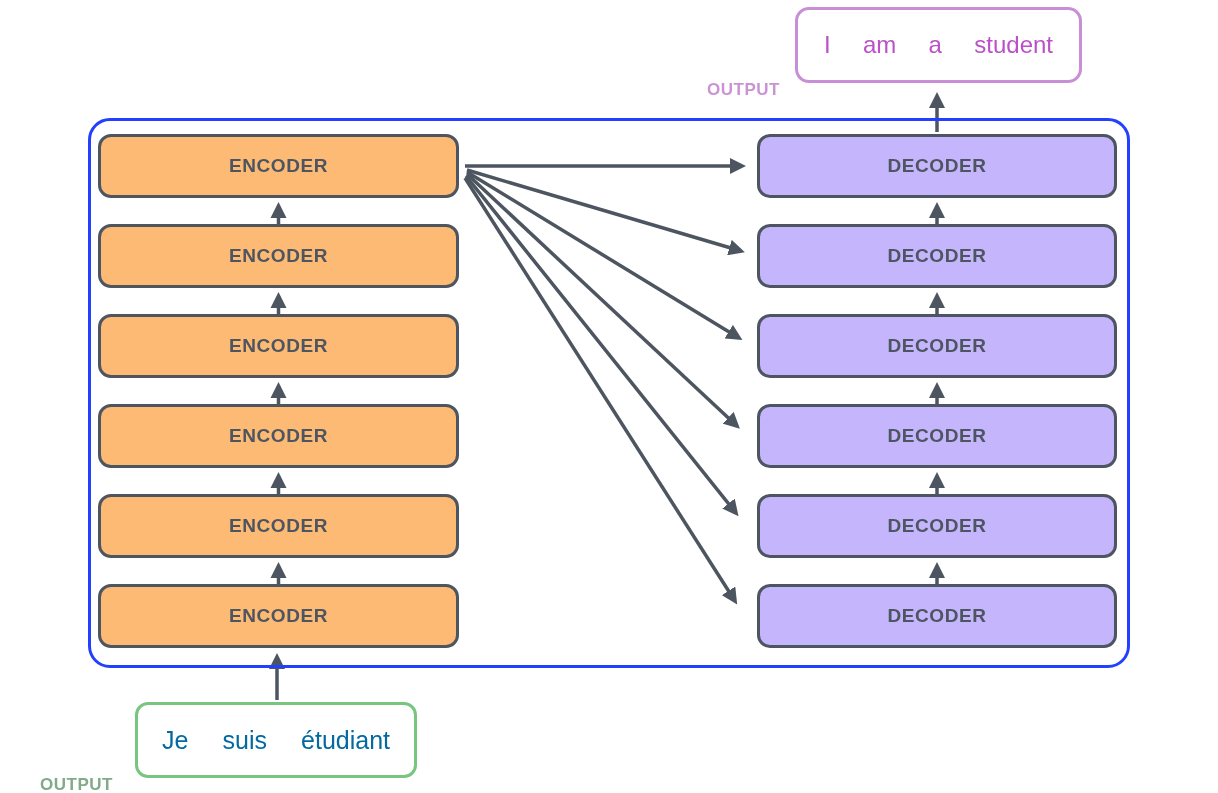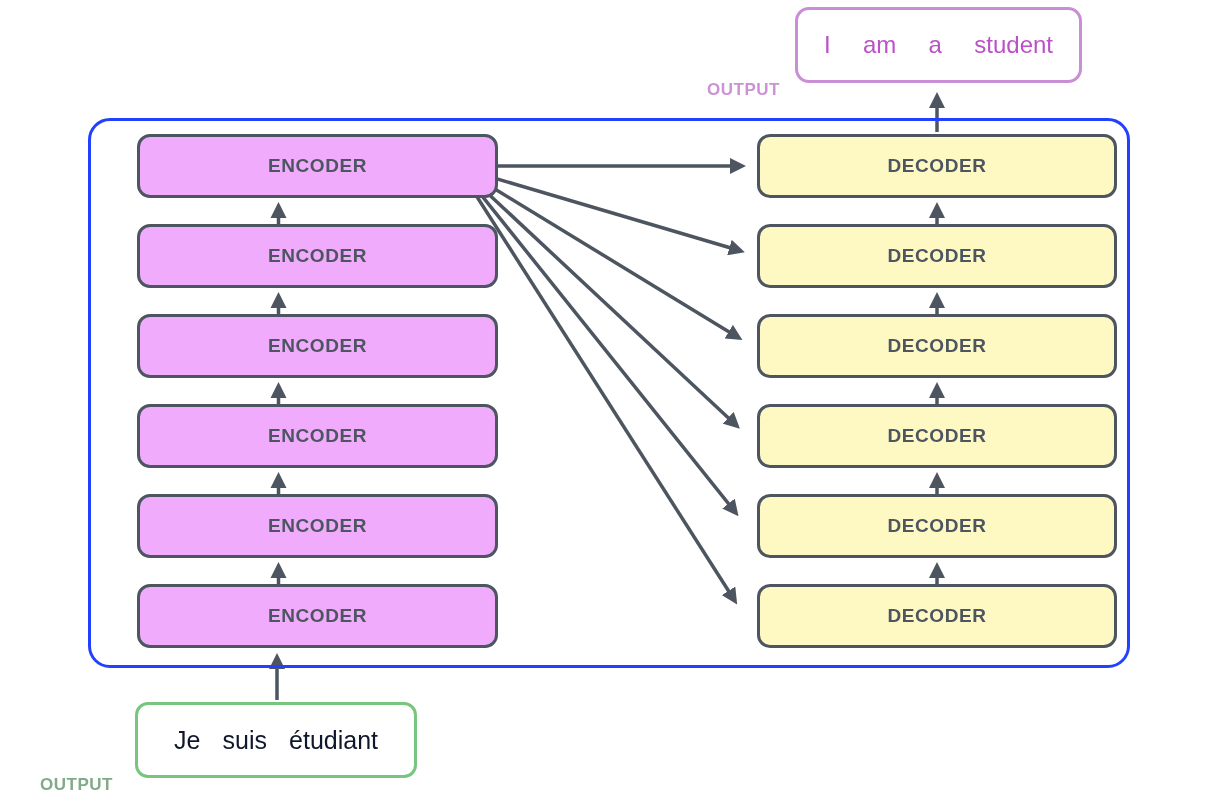--- a/index.html
+++ b/index.html
@@ -33,39 +33,39 @@
     border-radius: 13px;
     box-sizing: border-box;
     display: flex;
     align-items: center;
     justify-content: center;
     font-size: 19px;
     font-weight: 600;
     letter-spacing: 0.6px;
     color: #4d5560;
   }
-  .enc { left: 98px; background: #f0abfc; margin-left: 39px; }
-  .dec { left: 757px; width: 360px; background: #fef9c3; }
+  .enc { left: 98px; background: #fdba74; }
+  .dec { left: 757px; width: 360px; background: #c4b5fd; }
   .r0 { top: 134px; } .r1 { top: 224px; } .r2 { top: 314px; }
   .r3 { top: 404px; } .r4 { top: 494px; } .r5 { top: 584px; }
   .io-box {
     position: absolute;
     box-sizing: border-box;
     display: flex;
     align-items: center;
     justify-content: space-between;
     background: #ffffff;
   }
   .input-box {
     left: 135px; top: 702px;
     width: 282px; height: 76px;
     border: 3.5px solid #77c57f;
     border-radius: 13px;
-    padding: 0 36px;
-    color: #0f172a;
+    padding: 0 24px;
+    color: #0369a1;
     font-size: 25px;
   }
   .output-box {
     left: 795px; top: 7px;
     width: 287px; height: 76px;
     border: 3.5px solid #c98fd6;
     border-radius: 14px;
     padding: 0 26px;
     color: #bb50c8;
     font-size: 24px;

